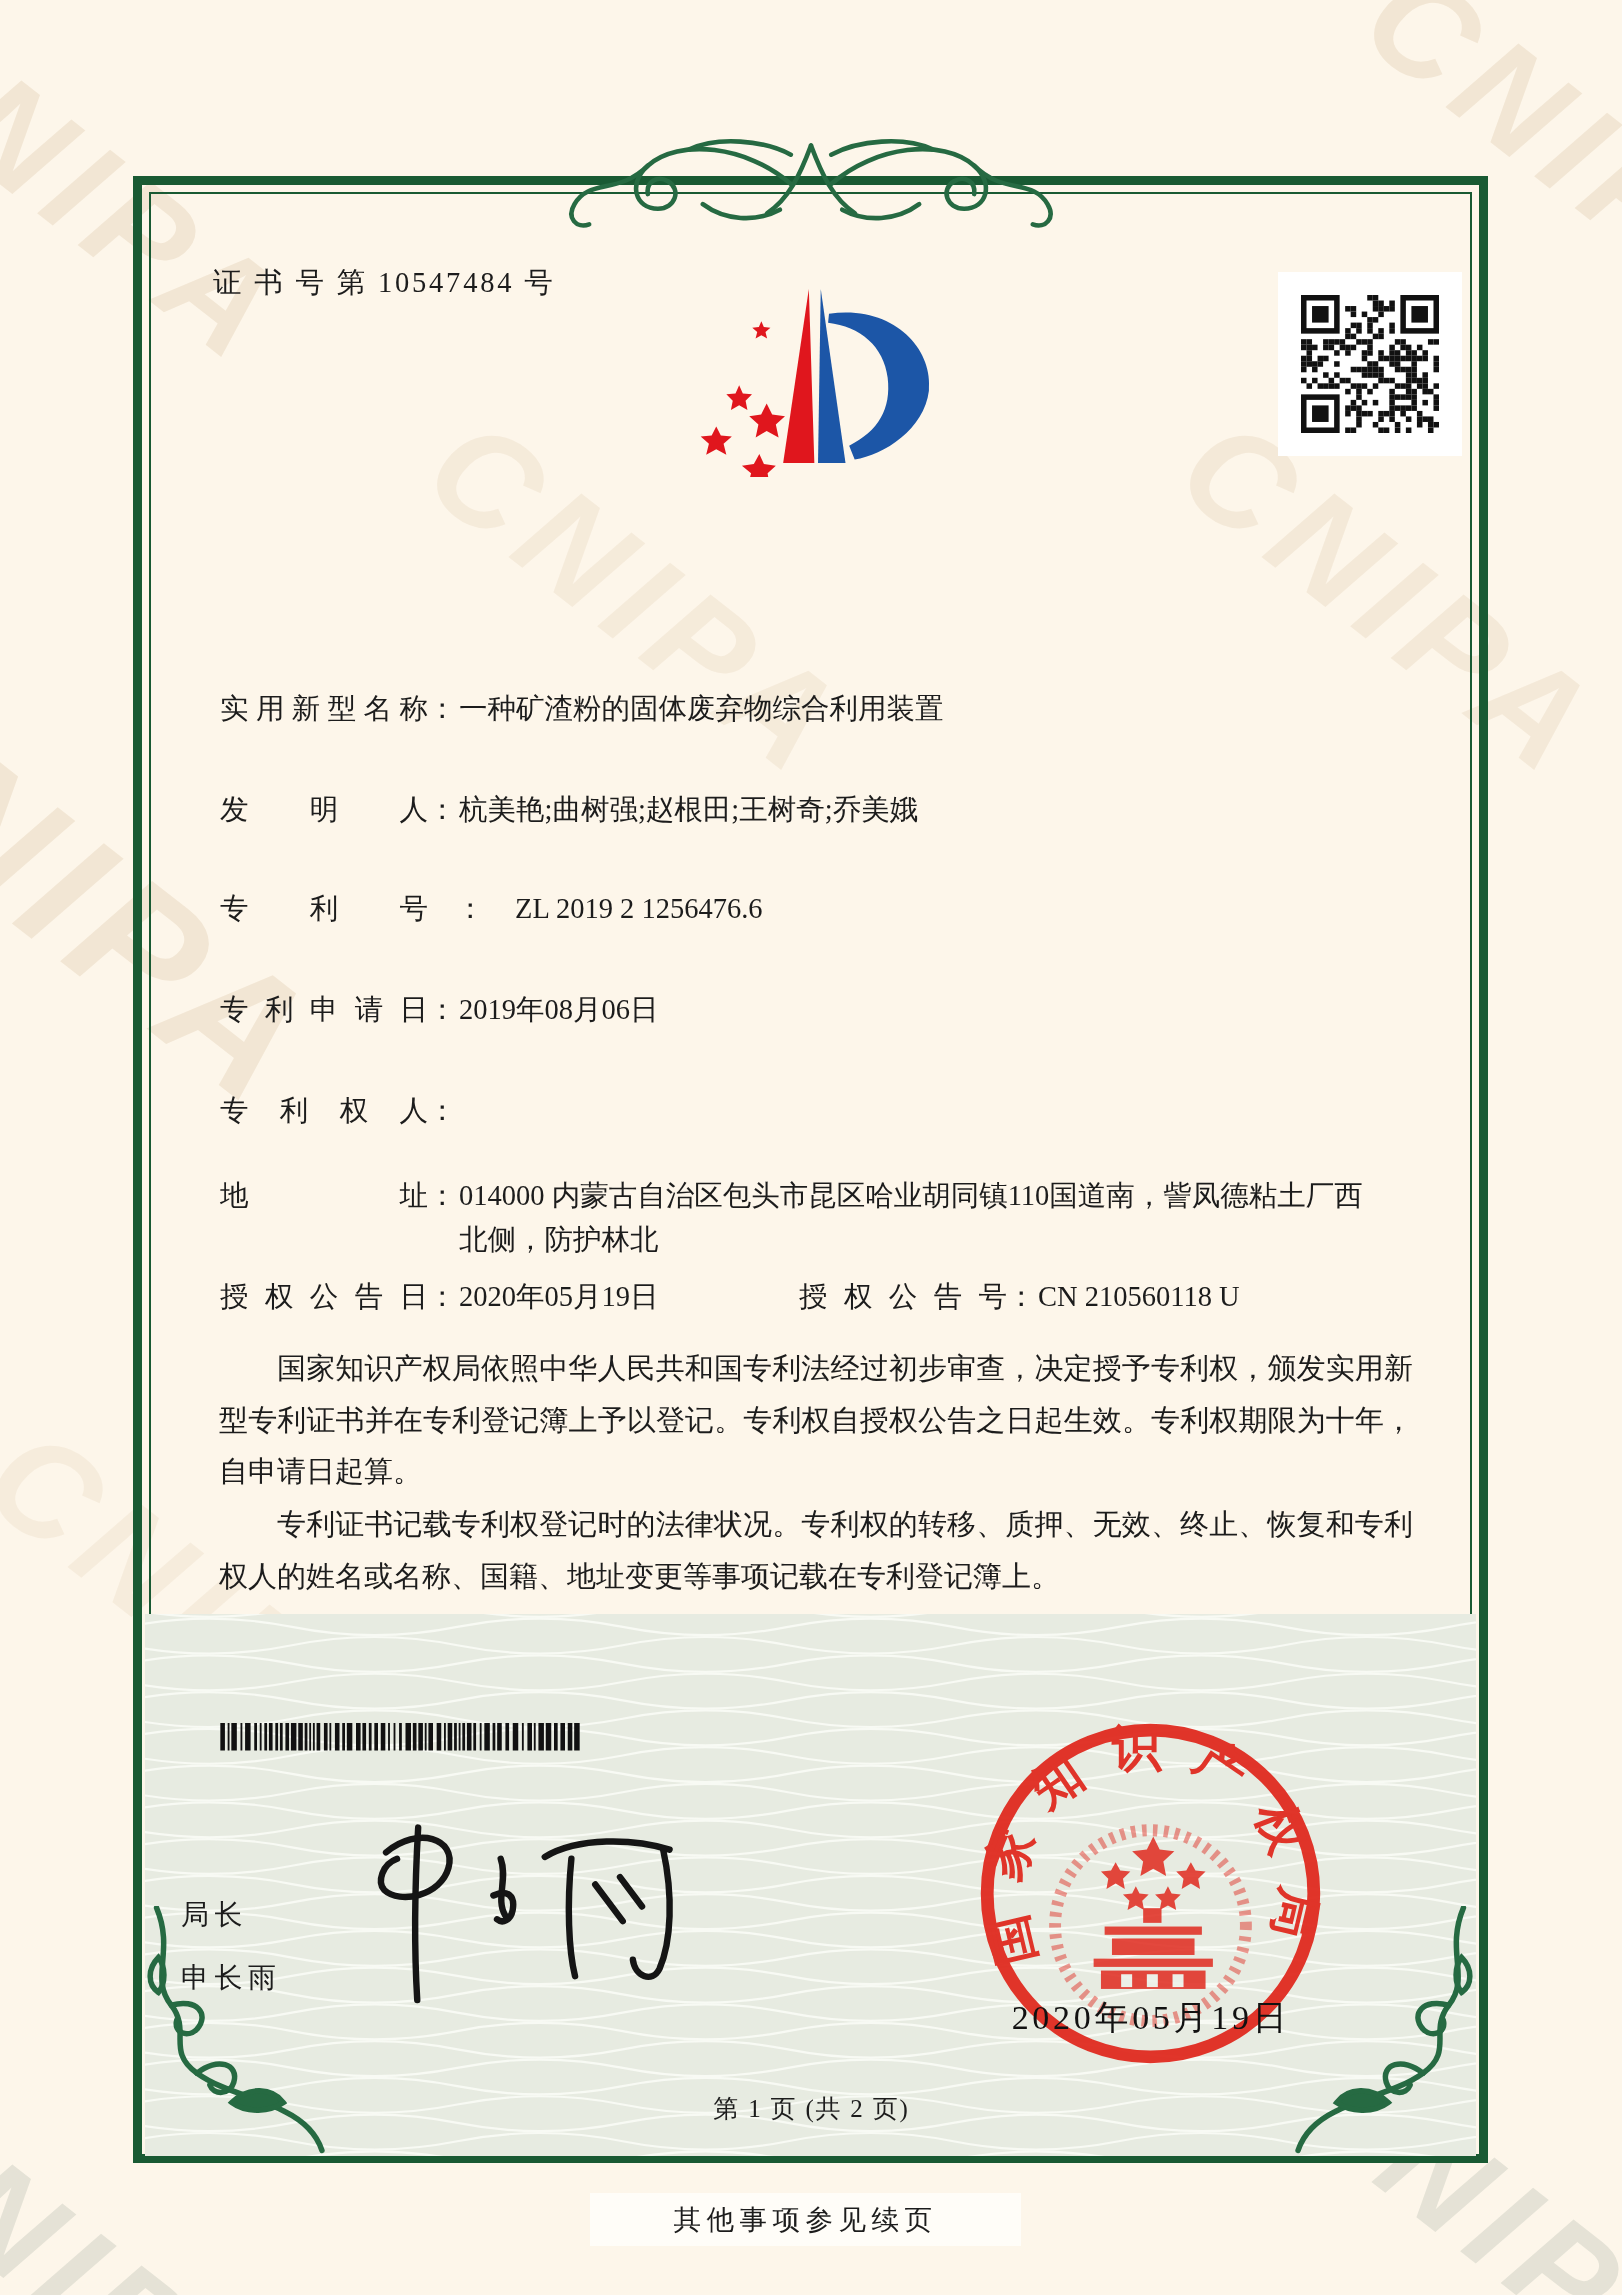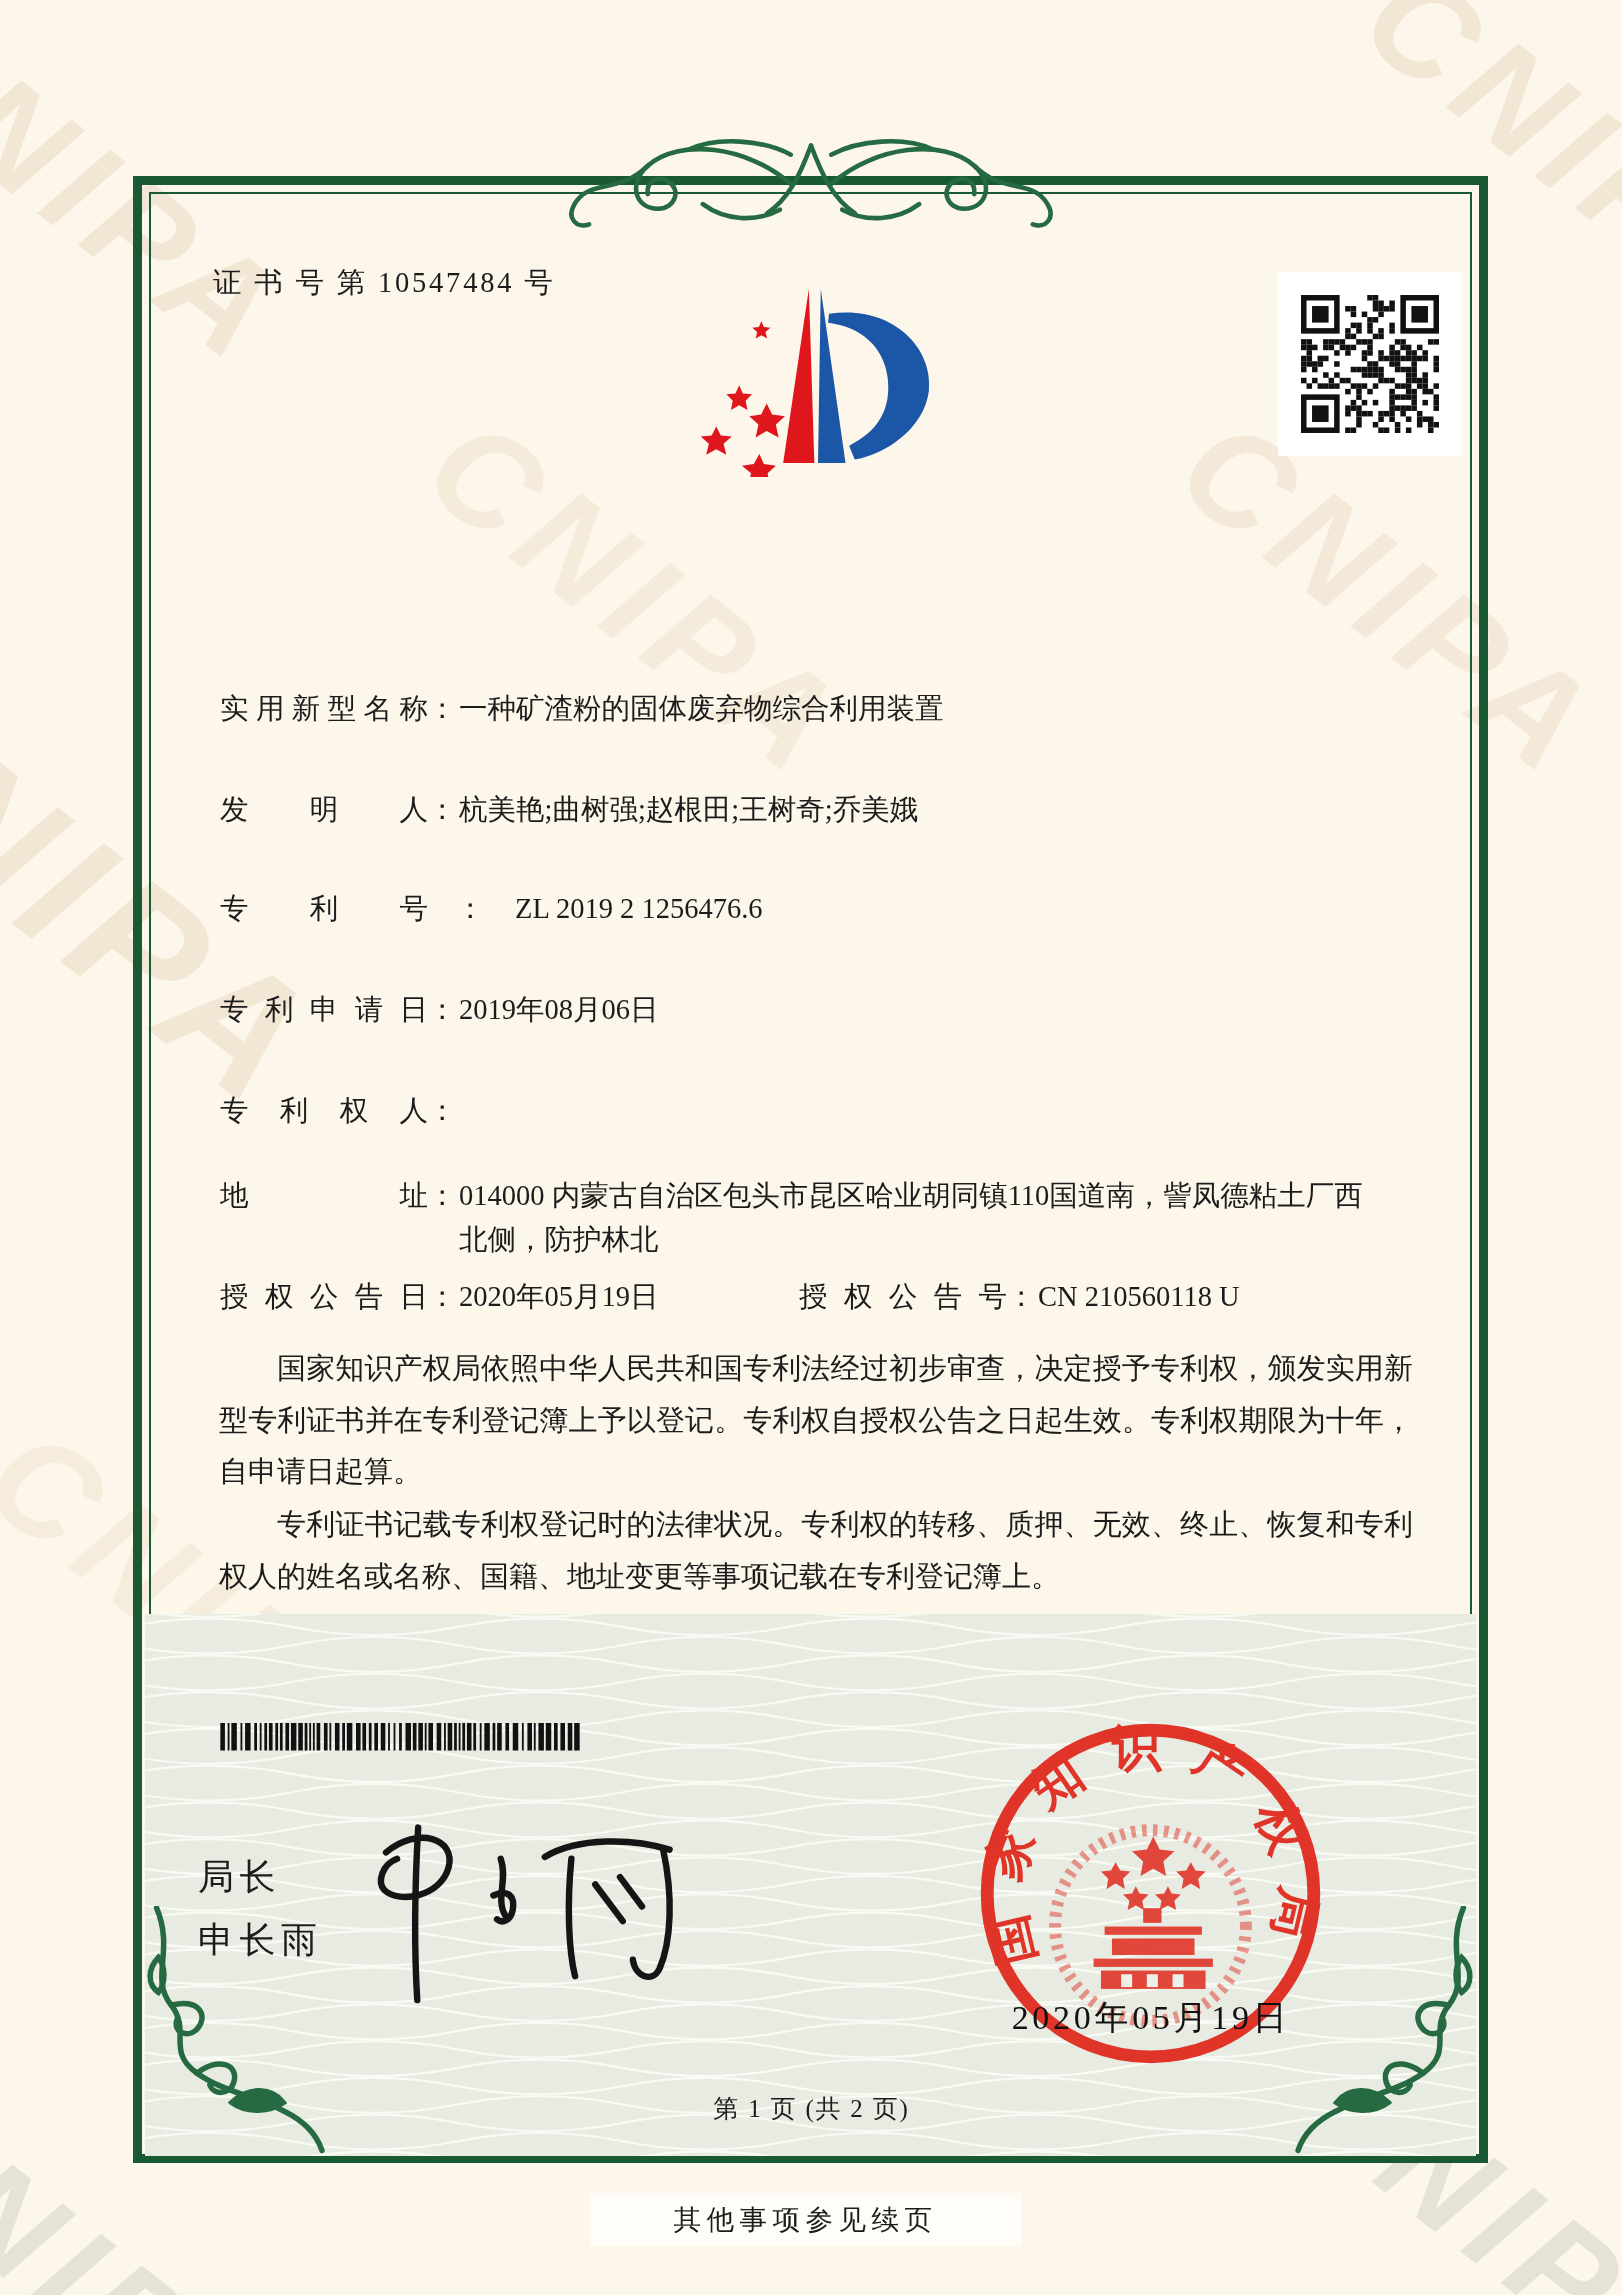--- a/index.html
+++ b/index.html
@@ -48,21 +48,21 @@
   .field-label{
     display:inline-block;width:208px;flex:0 0 208px;
     text-align:justify;text-align-last:justify;
   }
   .field-colon{display:inline-block;width:31px;flex:0 0 31px;}
   .field-value{display:inline-block;max-width:946px;}
   .para{
     position:absolute;left:219px;width:1194px;
     font-size:29px;line-height:1.78;text-indent:2em;text-align:justify;
   }
-  .sig-label{position:absolute;left:198px;font-size:36px;letter-spacing:5.5px;}
+  .sig-label{position:absolute;left:181px;font-size:28px;letter-spacing:5.5px;margin-top:43px;}
   .page-no{
     position:absolute;left:0;top:2092px;width:1623px;text-align:center;
     font-size:25px;letter-spacing:1.8px;
   }
   .footer-band{
     position:absolute;left:590px;top:2193px;width:431px;height:53px;
     background:#fffdf8;display:flex;align-items:center;justify-content:center;
     z-index:6;
   }
   .footer-band span{font-size:27.5px;letter-spacing:5.5px;}

